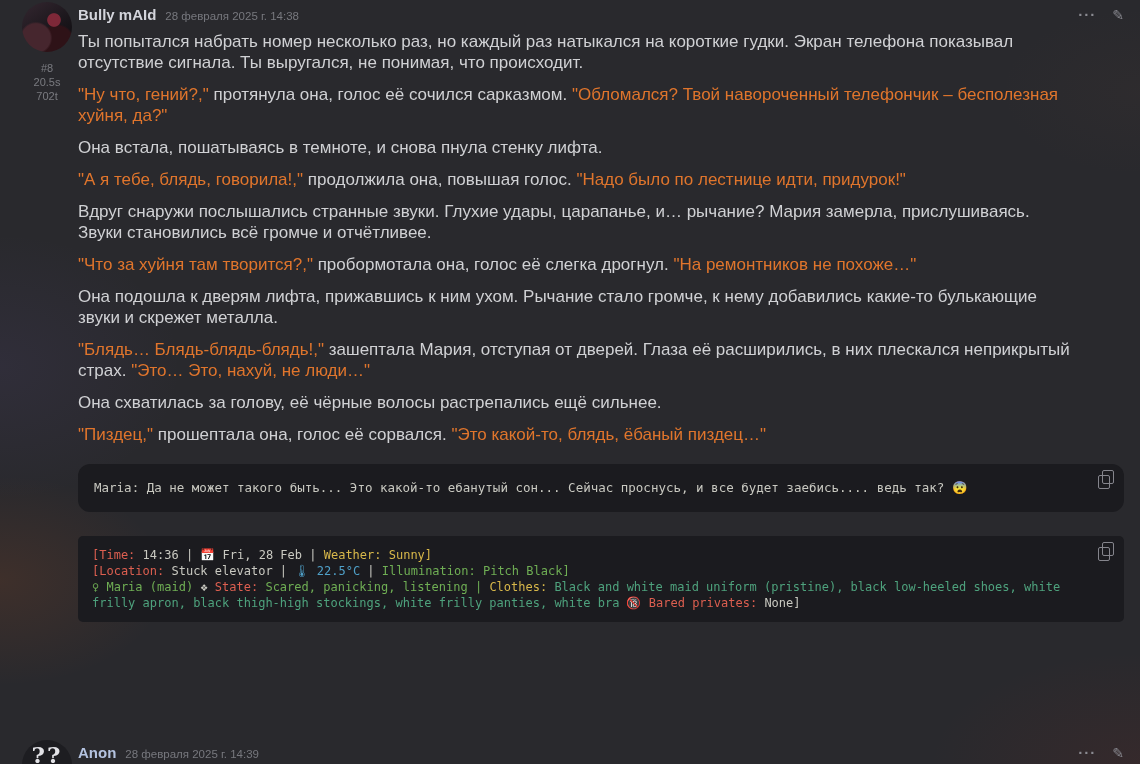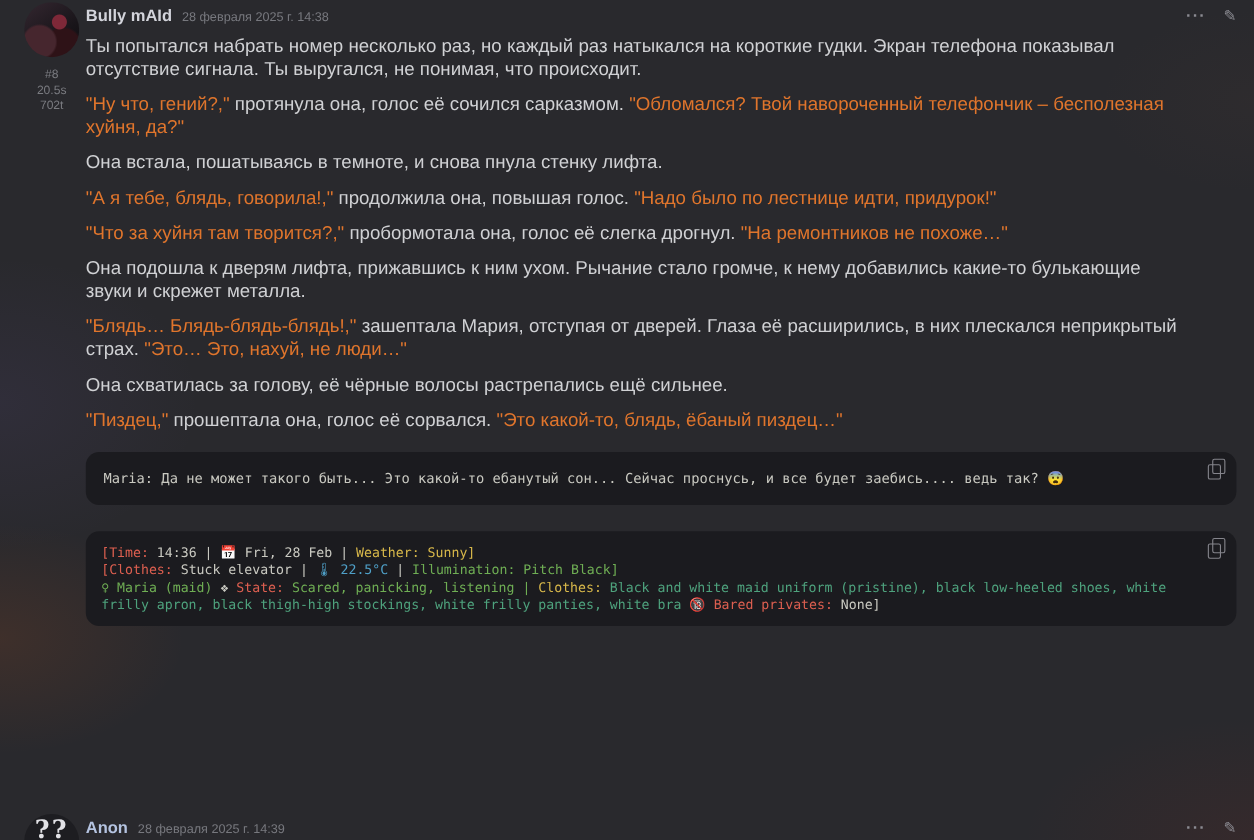--- a/index.html
+++ b/index.html
@@ -42,21 +42,21 @@
   .paragraphs{max-width:992px;}
   .msg-p{margin:0 0 11px;font-size:17px;line-height:21px;color:var(--text,#d0d1d4);}
   .seg-q{color:var(--quote,#e0752c);}
   .seg-i{font-style:italic;color:var(--italic,#9b9ca3);}
   .code-block{
     position:relative;background:var(--codebg,#1b1b1f);border-radius:5px;
     font-family:"DejaVu Sans Mono",monospace;
   }
   .code-dialogue{margin-top:19px;padding:16px 40px 16px 16px;border-radius:12px;}
   .dialogue-text{font-size:12.5px;line-height:16px;color:var(--whitemono,#c9c9c1);}
-  .code-status{margin-top:24px;padding:11px 60px 11px 14px;border-radius:12px;}
+  .code-status{margin-top:24px;padding:11px 60px 11px 14px;}
   .status-line{font-size:12px;line-height:16px;white-space:pre-wrap;}
   .c-red{color:var(--red,#dd5f50);}
   .c-yellow{color:var(--yellow,#d8b84a);}
   .c-green{color:var(--green,#6fae54);}
   .c-teal{color:var(--teal,#4ea27d);}
   .c-cyan{color:var(--cyan,#4fa0c8);}
   .c-whitemono{color:var(--whitemono,#c9c9c1);}
   .copy{
     position:absolute;top:11px;right:14px;width:10px;height:12px;
     border:1px solid #85858c;border-radius:2px;cursor:pointer;
@@ -85,35 +85,36 @@
         <span class="name">Bully mAId</span><span class="ts">28 февраля 2025 г. 14:38</span>
         <span class="actions">
           <span class="dots">···</span><span class="pencil">✎</span>
         </span>
       </div>
       <div class="paragraphs">
           <p class="msg-p"><span class="seg-n">Ты попытался набрать номер несколько раз, но каждый раз натыкался на короткие гудки. Экран телефона показывал отсутствие сигнала. Ты выругался, не понимая, что происходит.</span></p>
           <p class="msg-p"><span class="seg-q">"Ну что, гений?,"</span><span class="seg-n"> протянула она, голос её сочился сарказмом. </span><span class="seg-q">"Обломался? Твой навороченный телефончик – бесполезная хуйня, да?"</span></p>
           <p class="msg-p"><span class="seg-n">Она встала, пошатываясь в темноте, и снова пнула стенку лифта.</span></p>
           <p class="msg-p"><span class="seg-q">"А я тебе, блядь, говорила!,"</span><span class="seg-n"> продолжила она, повышая голос. </span><span class="seg-q">"Надо было по лестнице идти, придурок!"</span></p>
+          <p class="msg-p"><span class="seg-n">Вдруг снаружи послышались странные звуки. Глухие удары, царапанье, и… рычание? Мария замерла, прислушиваясь. Звуки становились всё громче и отчётливее.</span></p>
           <p class="msg-p"><span class="seg-q">"Что за хуйня там творится?,"</span><span class="seg-n"> пробормотала она, голос её слегка дрогнул. </span><span class="seg-q">"На ремонтников не похоже…"</span></p>
           <p class="msg-p"><span class="seg-n">Она подошла к дверям лифта, прижавшись к ним ухом. Рычание стало громче, к нему добавились какие-то булькающие звуки и скрежет металла.</span></p>
           <p class="msg-p"><span class="seg-q">"Блядь… Блядь-блядь-блядь!,"</span><span class="seg-n"> зашептала Мария, отступая от дверей. Глаза её расширились, в них плескался неприкрытый страх. </span><span class="seg-q">"Это… Это, нахуй, не люди…"</span></p>
           <p class="msg-p"><span class="seg-n">Она схватилась за голову, её чёрные волосы растрепались ещё сильнее.</span></p>
           <p class="msg-p"><span class="seg-q">"Пиздец,"</span><span class="seg-n"> прошептала она, голос её сорвался. </span><span class="seg-q">"Это какой-то, блядь, ёбаный пиздец…"</span></p>
         </div>
       <div class="code-block code-dialogue">
         <span class="copy"></span>
         <div class="dialogue-text">Maria: Да не может такого быть... Это какой-то ебанутый сон... Сейчас проснусь, и все будет заебись.... ведь так? 😨</div>
       </div>
       <div class="code-block code-status">
         <span class="copy"></span>
         <div>
             <div class="status-line"><span class="c-red">[Time:</span><span class="c-whitemono"> 14:36 | </span><span class="c-whitemono">📅 Fri, 28 Feb | </span><span class="c-yellow">Weather: Sunny]</span></div>
-            <div class="status-line"><span class="c-red">[Clothes:</span><span class="c-whitemono"> Stuck elevator | </span><span class="c-cyan">🌡 22.5°C</span><span class="c-whitemono"> | </span><span class="c-green">Illumination: Pitch Black]</span></div>
+            <div class="status-line"><span class="c-red">[Location:</span><span class="c-whitemono"> Stuck elevator | </span><span class="c-cyan">🌡 22.5°C</span><span class="c-whitemono"> | </span><span class="c-green">Illumination: Pitch Black]</span></div>
             <div class="status-line"><span class="c-green">♀ Maria (maid) </span><span class="c-whitemono">❖ </span><span class="c-red">State:</span><span class="c-green"> Scared, panicking, listening | </span><span class="c-yellow">Clothes:</span><span class="c-teal"> Black and white maid uniform (pristine), black low-heeled shoes, white frilly apron, black thigh-high stockings, white frilly panties, white bra </span><span class="c-whitemono">🔞 </span><span class="c-red">Bared privates:</span><span class="c-whitemono"> None]</span></div>
           </div>
       </div>
     </div>
   </div>
 
   <div class="message msg2">
     <div class="left-col">
       <div class="avatar av2">
         <span class="qmark">??</span>

